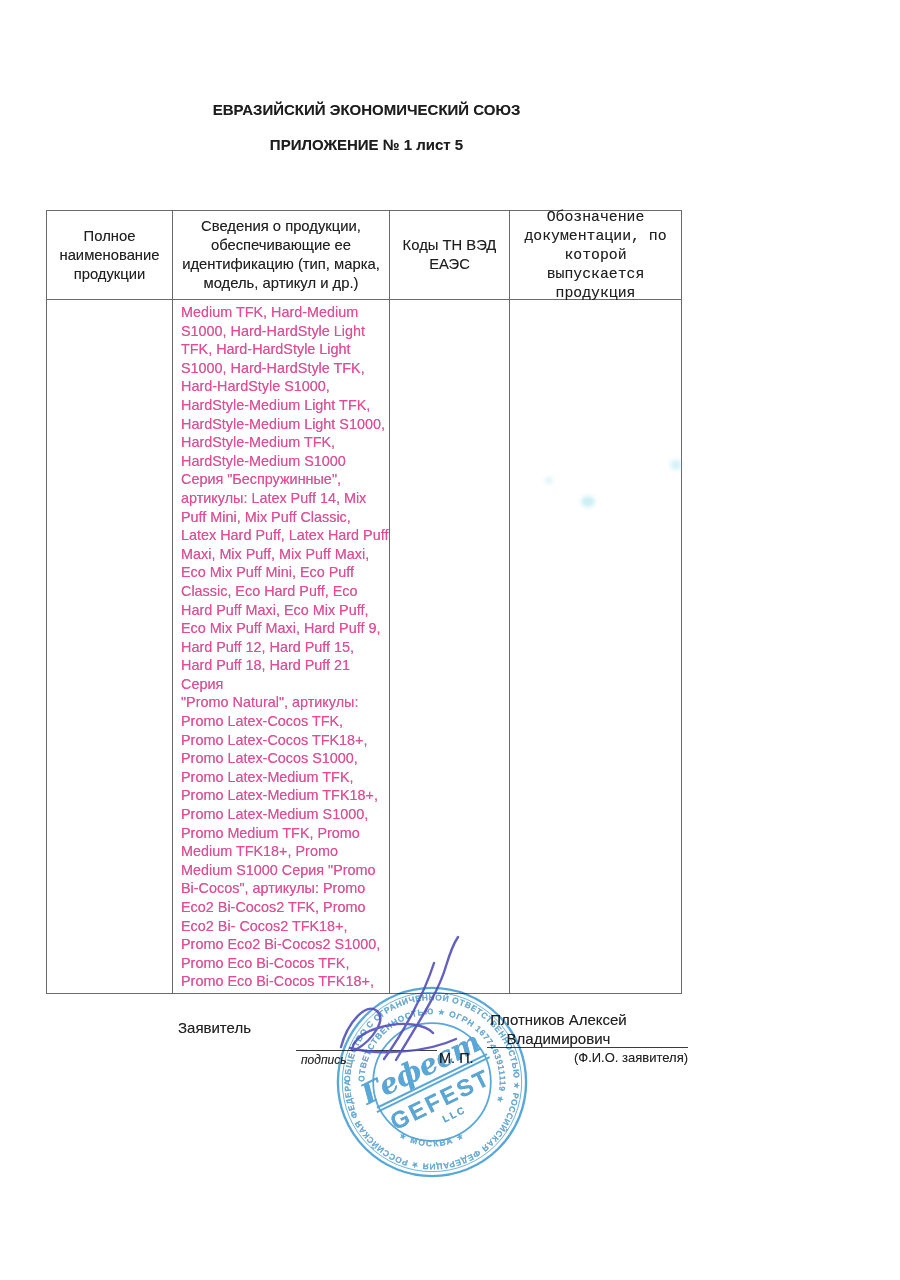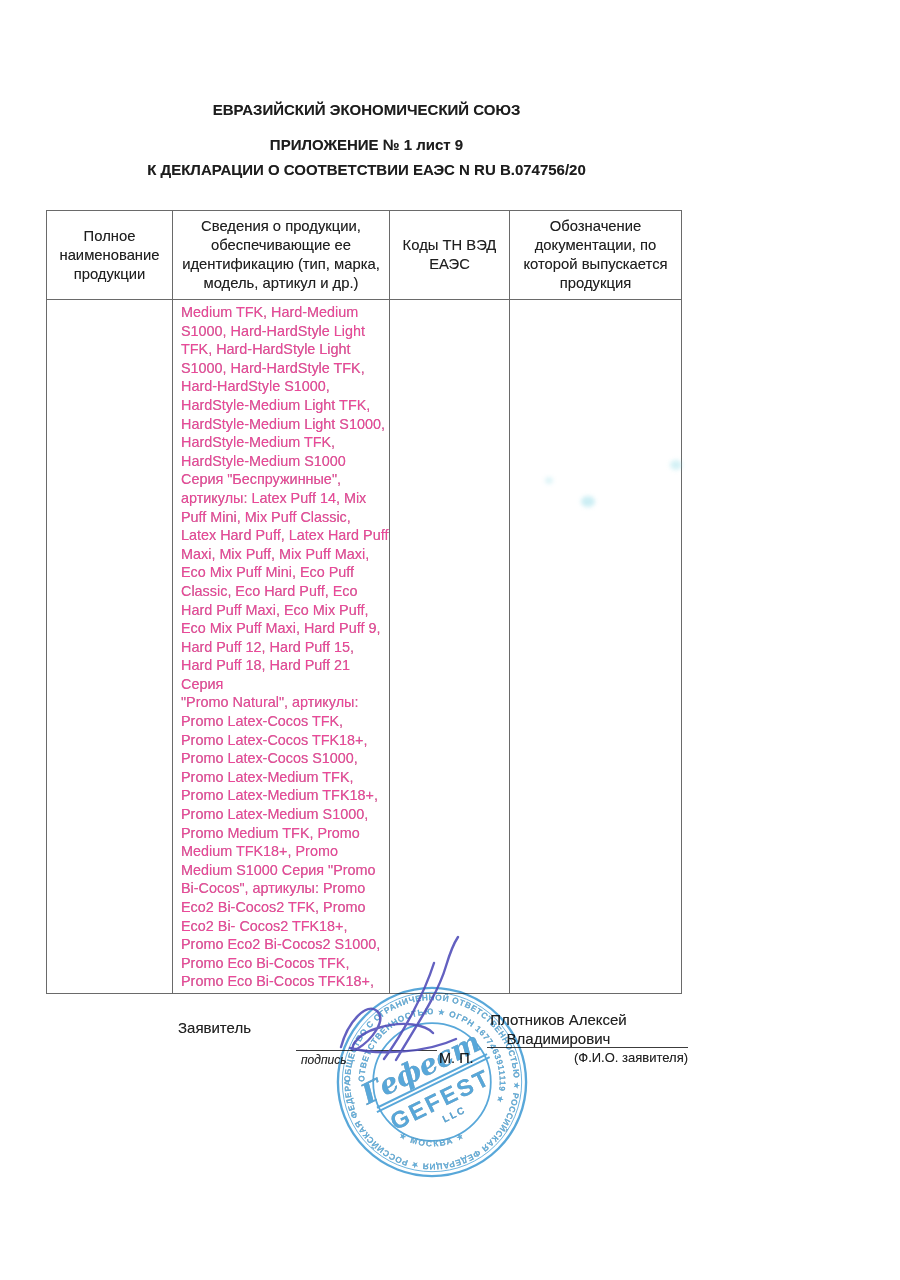--- a/index.html
+++ b/index.html
@@ -14,21 +14,21 @@
 
   
   .ptable{
     left:46px;top:166px;width:636px;height:784px;
     border:1px solid #6a6a6a;box-sizing:border-box;
     display:grid;
     grid-template-columns:126px 217px 120px 1fr;
     grid-template-rows:89px 1fr;
   }
   .cell{border-right:1px solid #6a6a6a;border-bottom:1px solid #6a6a6a;box-sizing:border-box;}
-  .cell.last-col{border-right:none;}
+  .cell.last-col{border-right:none;font-family:Liberation Mono, monospace;}
   .cell.body-row{border-bottom:none;}
   .th{
     display:flex;align-items:center;justify-content:center;text-align:center;
     font-size:14.8px;line-height:19px;color:#1f1f1f;padding:2px;
   }
   .product-cell{
     font-size:14.4px;line-height:18.6px;padding:3px 0 0 8px;color:#ec4899;
   }
 
   
@@ -49,22 +49,21 @@
   .sm1{left:581px;top:452px;width:14px;height:11px;background:rgba(120,210,225,.38);}
   .sm2{left:670px;top:416px;width:12px;height:10px;background:rgba(120,210,225,.32);}
   .sm3{left:545px;top:433px;width:8px;height:7px;background:rgba(120,210,225,.25);}
 </style>
 </head>
 <body>
 
 <div class="page scan">
 
   <div class="abs doc-title" style="top:57px">ЕВРАЗИЙСКИЙ ЭКОНОМИЧЕСКИЙ СОЮЗ</div>
-  <div class="abs doc-title" style="top:92px">ПРИЛОЖЕНИЕ № 1 лист 9</div>
-  <div class="abs doc-title" style="top:117px">К ДЕКЛАРАЦИИ О СООТВЕТСТВИИ ЕАЭС N RU В.074756/20</div>
+  <div class="abs doc-title" style="top:92px">ПРИЛОЖЕНИЕ № 1 лист 5</div>
 
   <div class="abs ptable">
     <div class="cell th pre">Полное
 наименование
 продукции</div>
     <div class="cell th pre">Сведения о продукции,
 обеспечивающие ее
 идентификацию (тип, марка,
 модель, артикул и др.)</div>
     <div class="cell th pre">Коды ТН ВЭД

